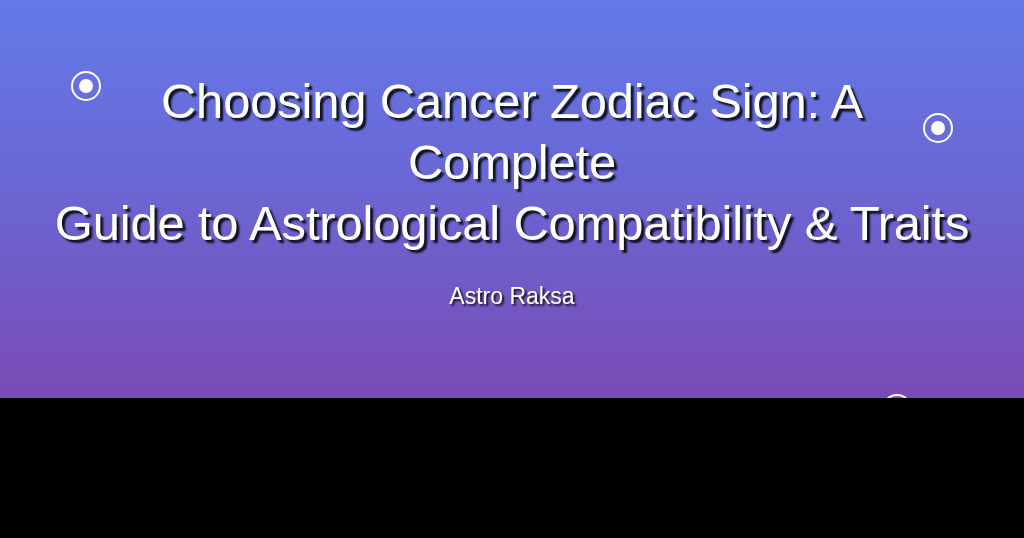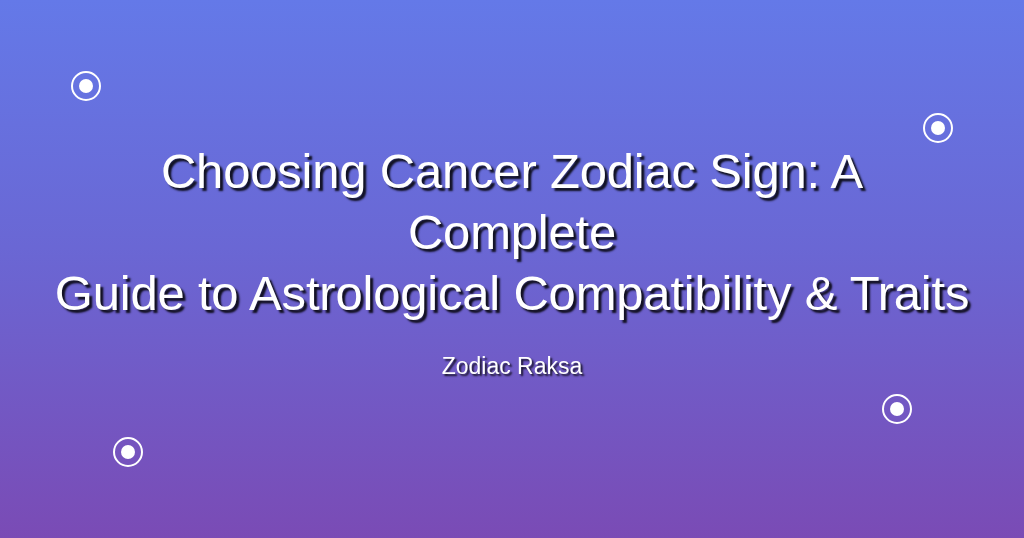--- a/index.html
+++ b/index.html
@@ -4,21 +4,21 @@
 <style>
   html, body {
     margin: 0;
     padding: 0;
     background: #000;
   }
 
   #slide {
     position: relative;
     width: 1024px;
-    height: 538px;
+    height: 398px;
     overflow: hidden;
     background: linear-gradient(180deg, #6479e8 0%, #6a67d4 46%, #7a4bb5 100%);
     font-family: "Liberation Sans", sans-serif;
     -webkit-font-smoothing: antialiased;
   }
 
   
   .deco-ring {
     position: absolute;
     width: 30px;
@@ -89,16 +89,16 @@
 <div id="slide">
 
   <div class="deco-ring ring-1"></div>
   <div class="deco-ring ring-2"></div>
   <div class="deco-ring ring-3"></div>
   <div class="deco-ring ring-4"></div>
 
   <div class="content">
     <h1 class="title">Choosing Cancer Zodiac Sign: A Complete
 Guide to Astrological Compatibility &amp; Traits</h1>
-    <p class="subtitle">Zodiac Raksa</p>
+    <p class="subtitle">Astro Raksa</p>
   </div>
 
 </div>
 
 </body></html>

